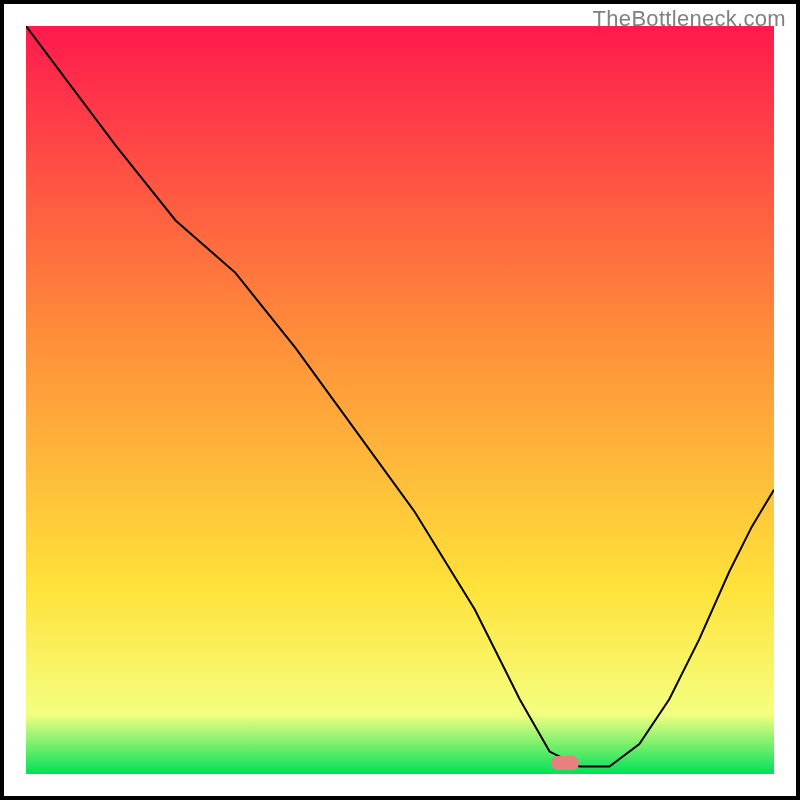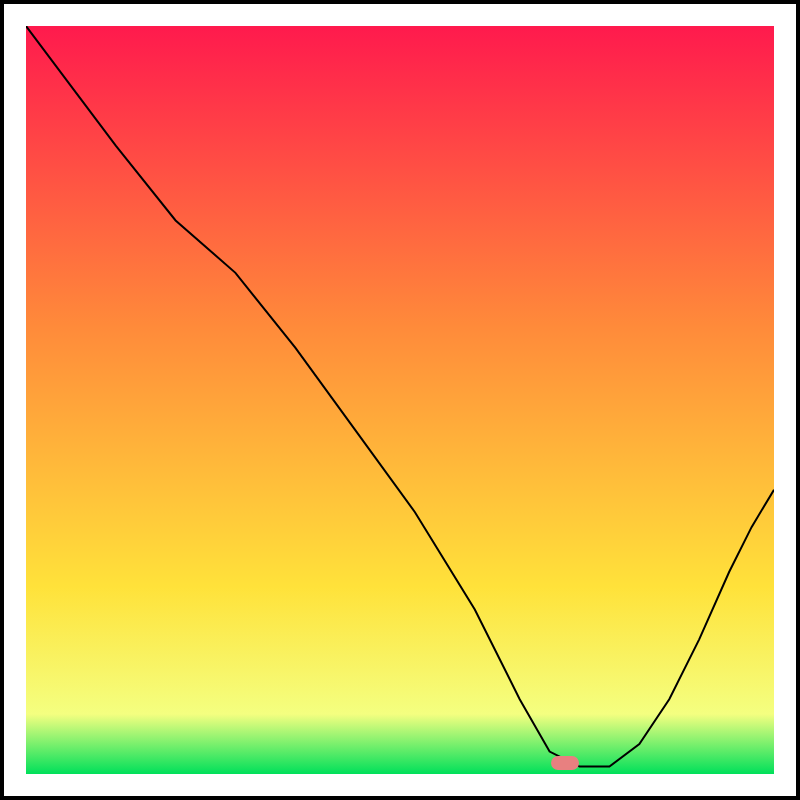--- a/index.html
+++ b/index.html
@@ -49,20 +49,21 @@
     background: #e88080;
     z-index: 20;
     transform: translate(-50%, -50%);
   }
 </style>
 </head>
 <body>
 
 <div class="wrap">
 
+  <div class="watermark">TheBottleneck.com</div>
 
   <div class="plot">
     <svg viewBox="0 0 100 100" preserveAspectRatio="none">
       <defs>
         <linearGradient id="bg-grad" x1="0" y1="0" x2="0" y2="1">
           <stop id="g0" offset="0%" stop-color="#ff1a4d"></stop>
           <stop id="g1" offset="40%" stop-color="#ff8a3a"></stop>
           <stop id="g2" offset="75%" stop-color="#ffe23a"></stop>
           <stop id="g3" offset="92%" stop-color="#f4ff80"></stop>
           <stop id="g4" offset="100%" stop-color="#00e05a"></stop>

